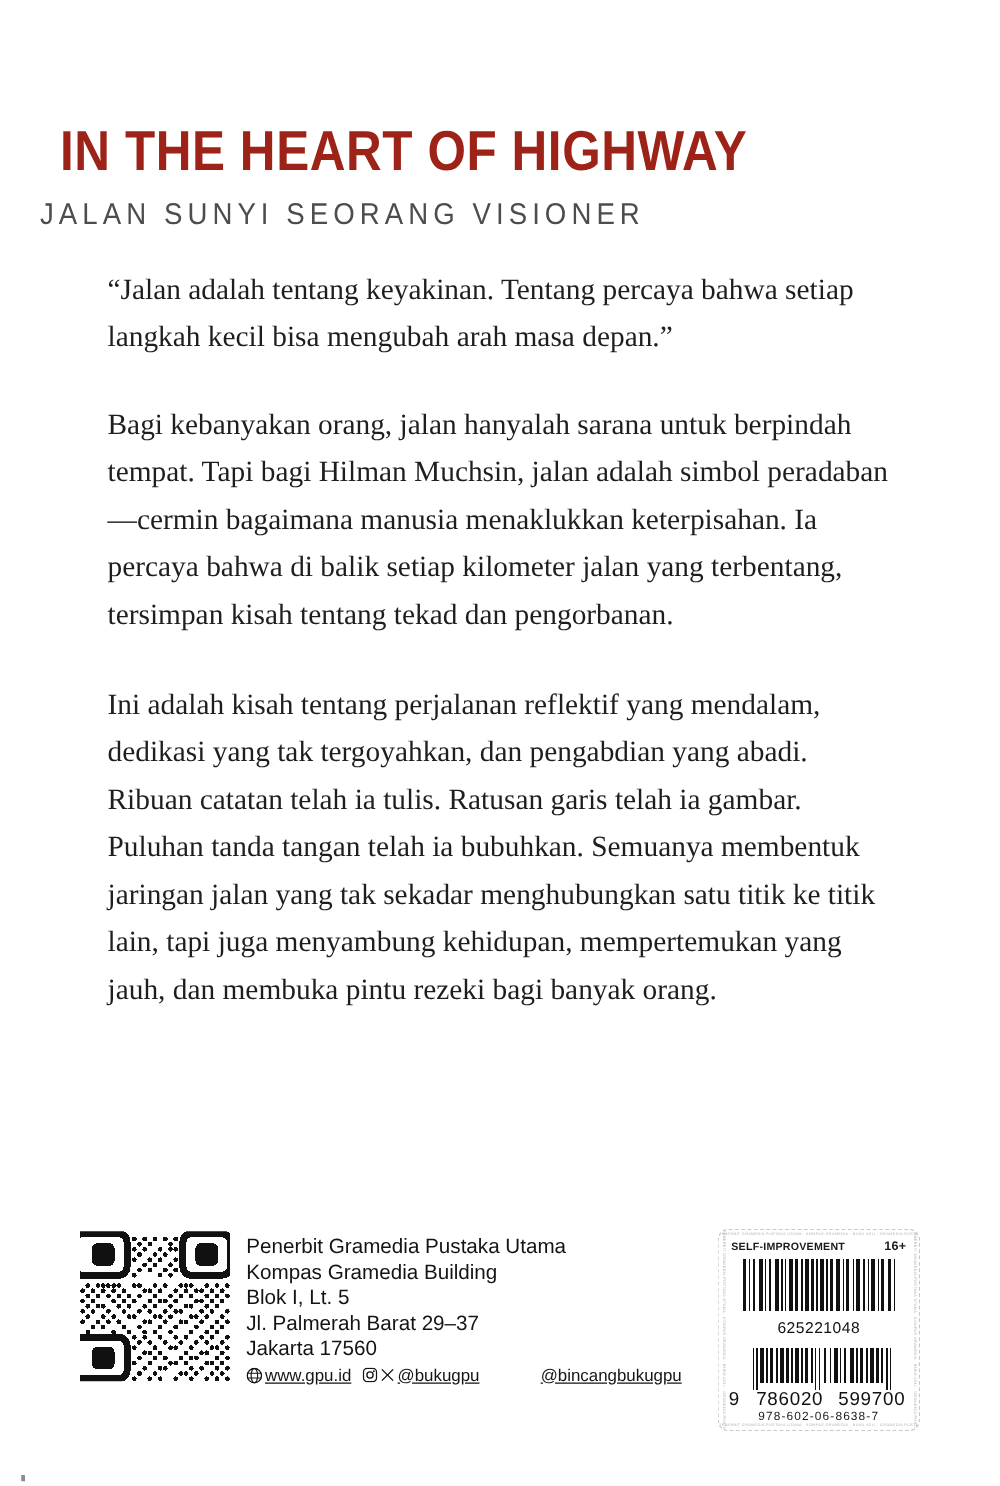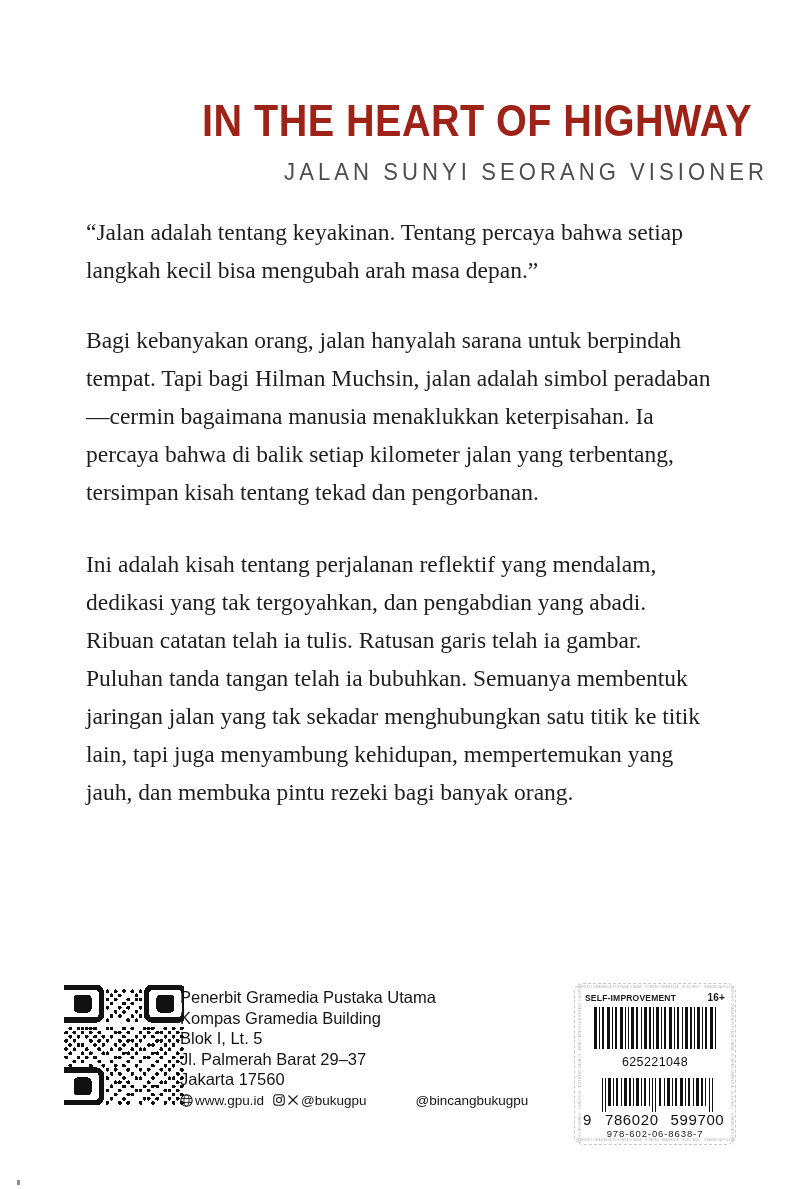--- a/index.html
+++ b/index.html
@@ -15,21 +15,21 @@
     font-family: "Liberation Serif", serif;
     -webkit-font-smoothing: antialiased;
   }
 
   
   .header {
     position: absolute;
     top: 98px;
     left: 0;
     width: 800px;
-    text-align: right;
+    text-align: left;
   }
   .book-title {
     font-family: "Liberation Sans Narrow", "Liberation Sans", sans-serif;
     font-weight: bold;
     font-size: 45px;
     line-height: 1.02;
     letter-spacing: 0.5px;
     color: #9d2218;
     transform: scaleX(0.88);
     transform-origin: center center;
@@ -91,38 +91,39 @@
   }
   .qr {
     width: 120px;
     height: 120px;
     display: block;
   }
 
   
   .pub {
     position: absolute;
-    left: 180px;
+    left: 197px;
     top: 12px;
     font-family: "Liberation Sans", sans-serif;
     color: #141414;
   }
   .pub-line {
     font-size: 16.5px;
     line-height: 20.5px;
     white-space: nowrap;
   }
   .social {
     display: flex;
     align-items: center;
     margin-top: 3px;
     font-family: "Liberation Sans", sans-serif;
     font-size: 13.5px;
     color: #141414;
     white-space: nowrap;
+    text-decoration: underline;
   }
   .social .ico {
     display: inline-block;
     line-height: 0;
     margin-right: 2px;
   }
   .social .txt { margin-right: 9px; }
   .social .txt.last { margin-right: 0; margin-left: 40px; }
 
   

